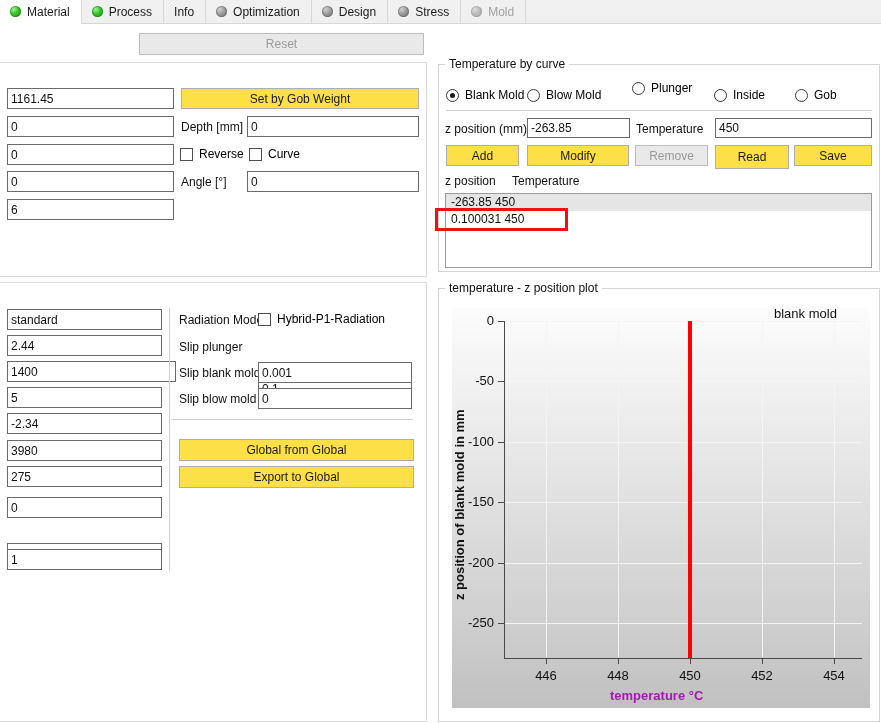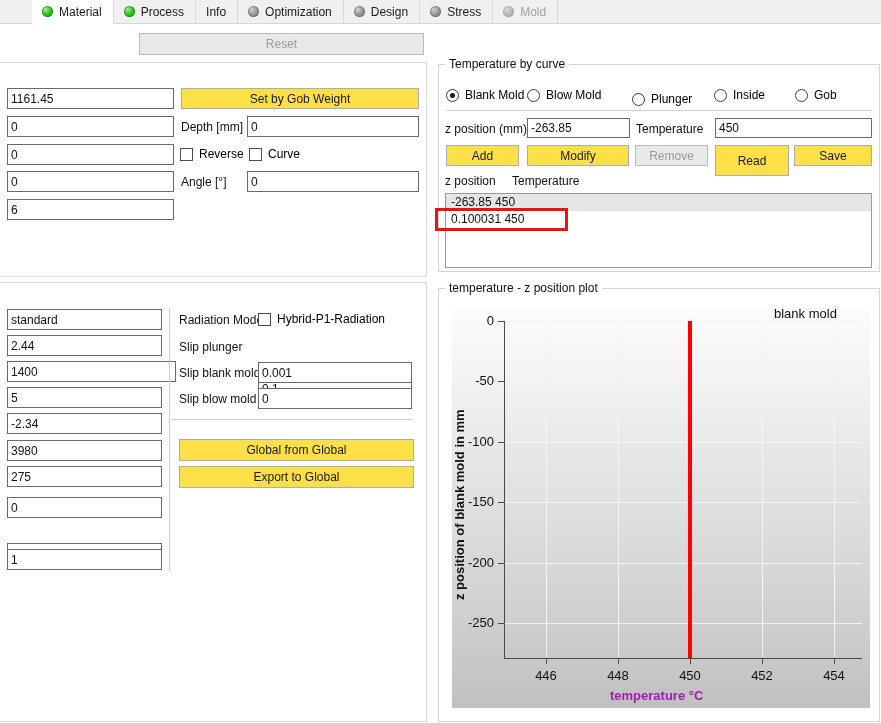--- a/index.html
+++ b/index.html
@@ -12,21 +12,21 @@
     color: #000000;
     overflow: hidden;
   }
   #root { position: relative; width: 881px; height: 723px; }
 
   
   .tabbar {
     position: absolute; left: 0; top: 0; width: 881px; height: 24px;
     background: #f0f0f0;
     border-bottom: 1px solid #d6d6d6;
-    display: flex; align-items: stretch; padding-left: 32px;
+    display: flex; align-items: stretch;
   }
   .tab {
     display: flex; align-items: center; gap: 6px;
     padding: 0 11px 0 10px;
     font-size: 12px;
     border-right: 1px solid #d9d9d9;
     background: #f0f0f0;
     color: #1a1a1a;
     position: relative;
   }
@@ -271,21 +271,21 @@
   <div class="group-title" style="left:445px; top:57px;">Temperature by curve</div>
 
   <div class="rdo-wrap" style="left:446px; top:88px;">
     <span class="rdo on"></span>
     <span>Blank Mold</span>
   </div>
   <div class="rdo-wrap" style="left:527px; top:88px;">
     <span class="rdo"></span>
     <span>Blow Mold</span>
   </div>
-  <div class="rdo-wrap" style="left:632px; top:92px;">
+  <div class="rdo-wrap" style="left:632px; top:81px;">
     <span class="rdo"></span>
     <span>Plunger</span>
   </div>
   <div class="rdo-wrap" style="left:714px; top:88px;">
     <span class="rdo"></span>
     <span>Inside</span>
   </div>
   <div class="rdo-wrap" style="left:795px; top:88px;">
     <span class="rdo"></span>
     <span>Gob</span>
@@ -294,21 +294,21 @@
   <div class="hsep" style="left:446px; top:110px; width:426px;"></div>
 
   <div class="lbl" style="left:445px; top:122px;">z position (mm)</div>
   <div class="inp" style="position:absolute; left:527px; top:118px; width:103px; height:20px;">-263.85</div>
   <div class="lbl" style="left:636px; top:122px;">Temperature</div>
   <div class="inp" style="position:absolute; left:715px; top:118px; width:157px; height:20px;">450</div>
 
   <div class="btn" style="position:absolute; left:446px; top:145px; width:73px; height:21px;">Add</div>
   <div class="btn" style="position:absolute; left:527px; top:145px; width:102px; height:21px;">Modify</div>
   <div class="btn disabled" style="position:absolute; left:635px; top:145px; width:73px; height:21px;">Remove</div>
-  <div class="btn" style="position:absolute; left:715px; top:145px; width:74px; height:31px;">Read</div>
+  <div class="btn" style="position:absolute; left:715px; top:145px; width:74px; height:24px;">Read</div>
   <div class="btn" style="position:absolute; left:794px; top:145px; width:78px; height:21px;">Save</div>
 
   <div class="lbl" style="left:445px; top:174px;">z position</div>
   <div class="lbl" style="left:512px; top:174px;">Temperature</div>
 
   <div class="listbox" style="left:445px; top:193px; width:427px; height:75px;">
     <div class="listrow sel">-263.85 450</div>
     <div class="listrow">0.100031 450</div>
   </div>
   <div class="redbox" style="left:435px; top:208px; width:133px; height:23px;"></div>

